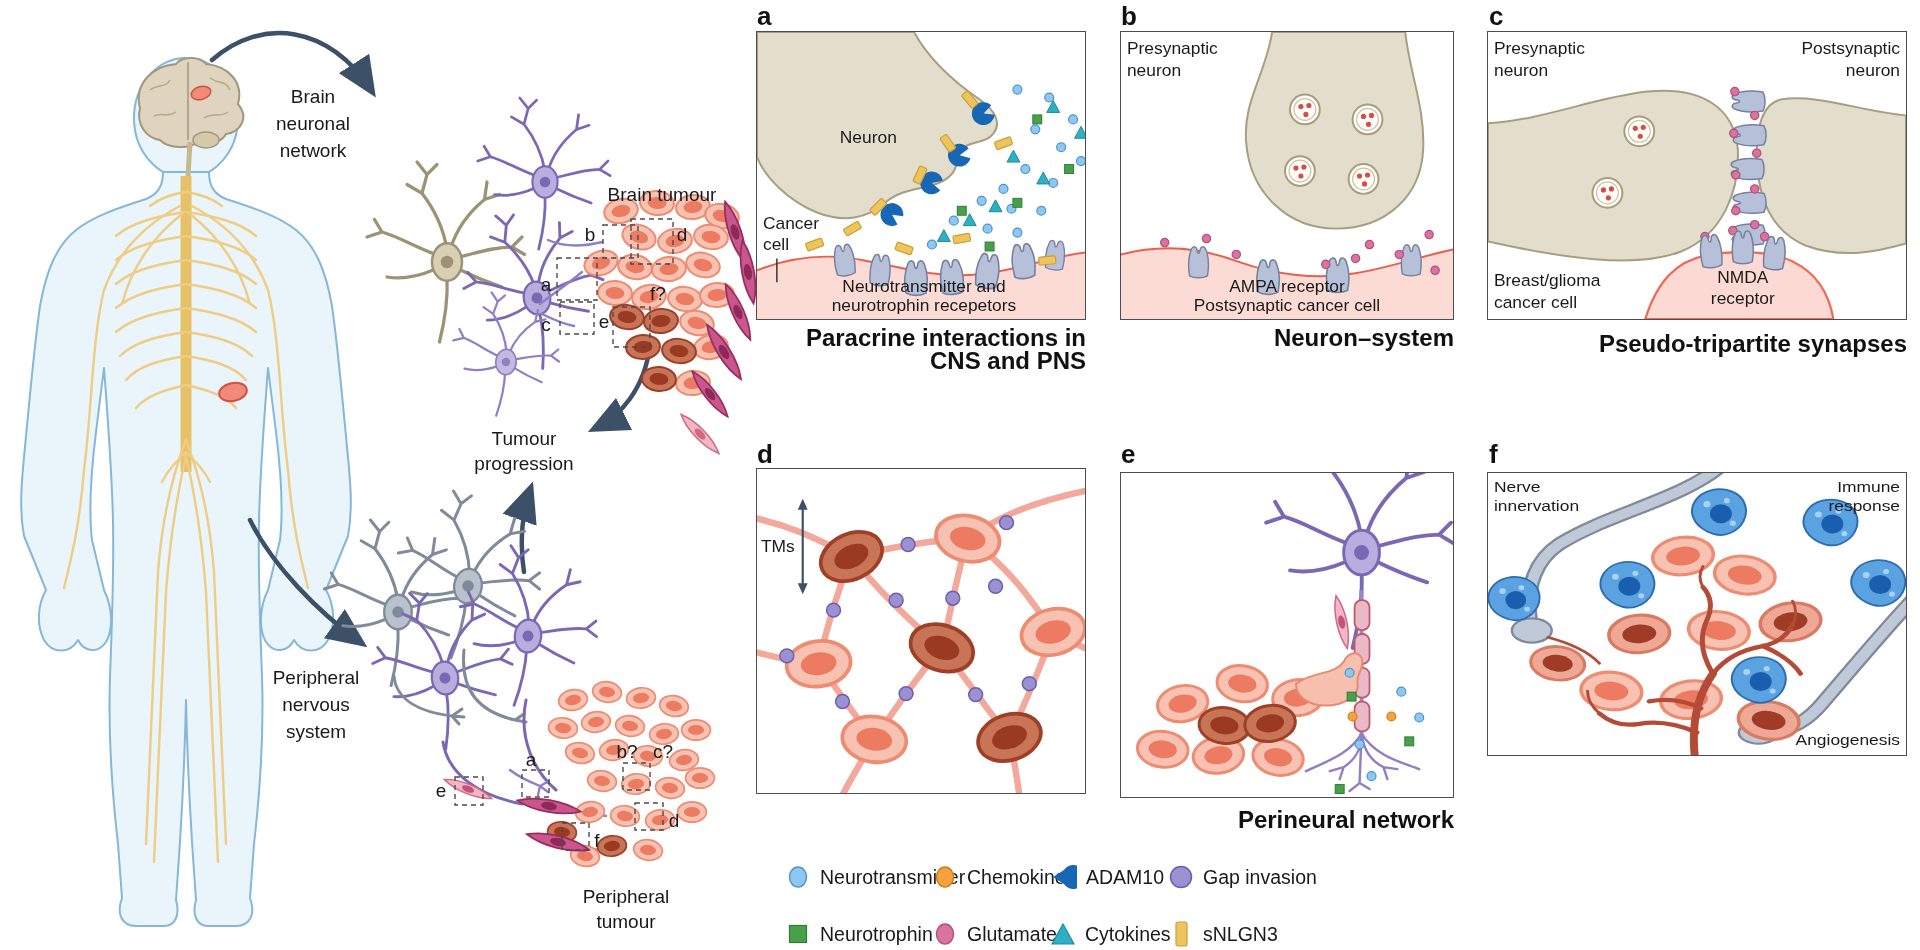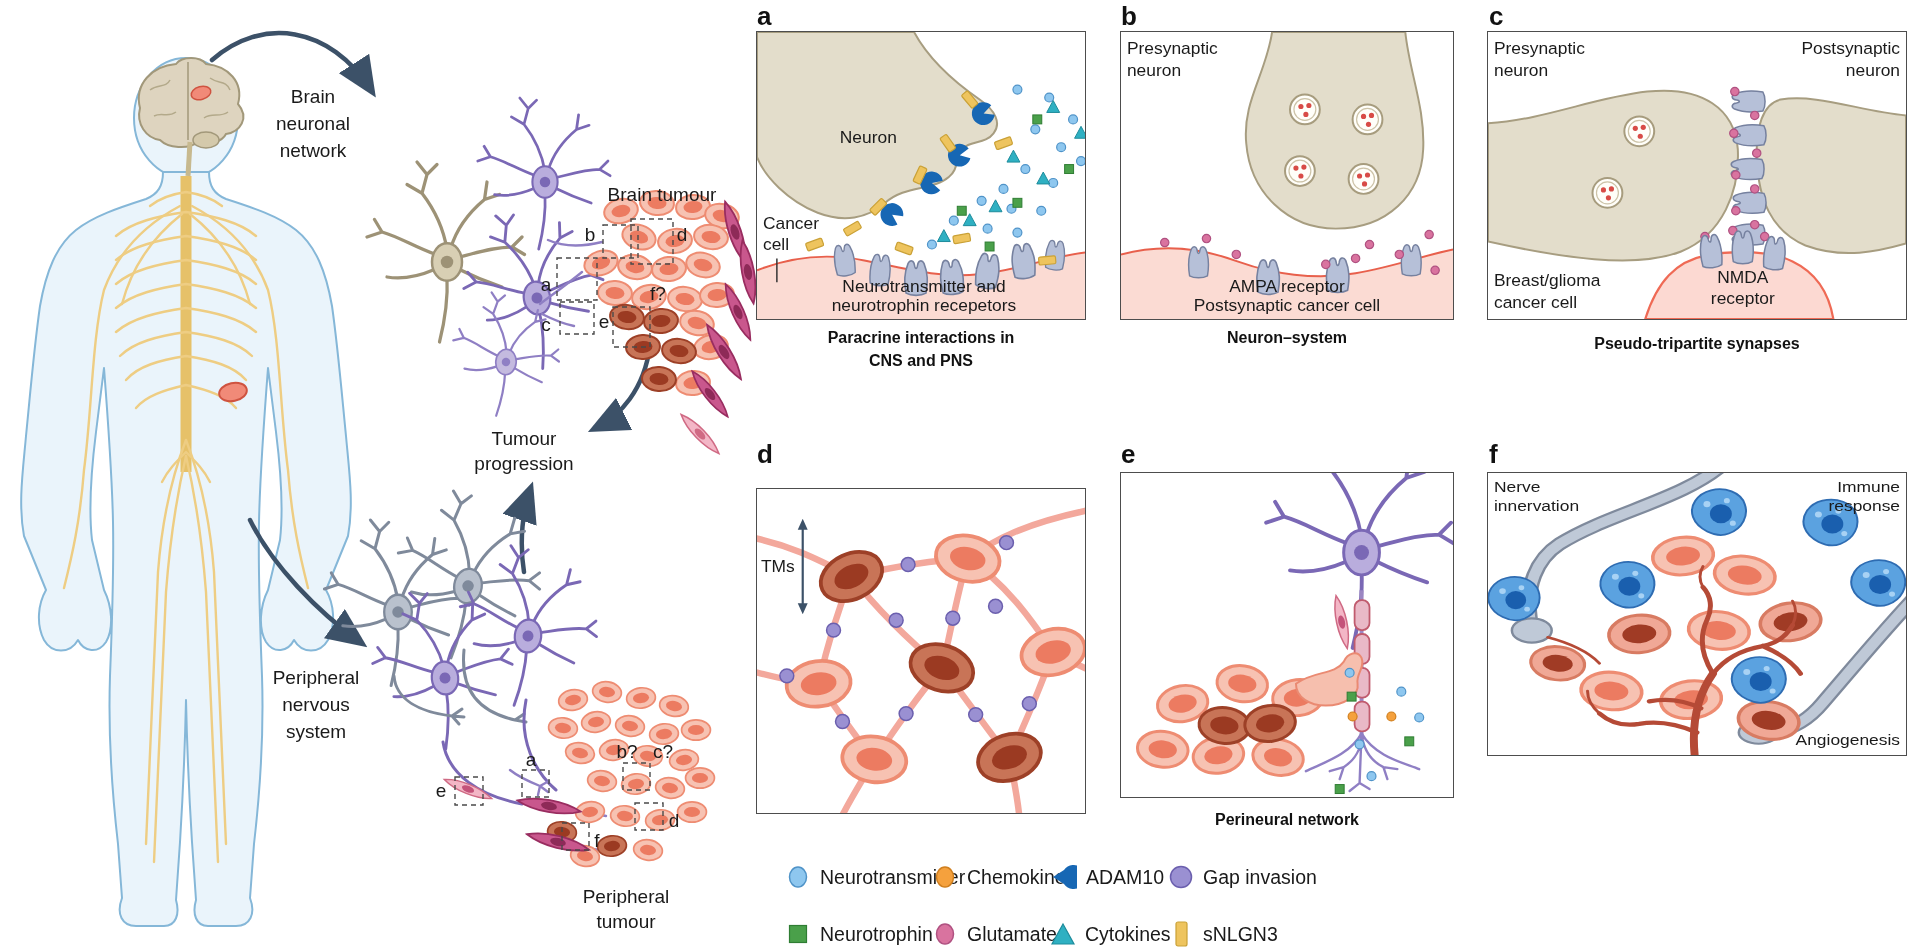--- a/index.html
+++ b/index.html
@@ -1,21 +1,21 @@
 <!DOCTYPE html>
 <html><head>
 <meta charset="utf-8">
 <style>
   html,body{margin:0;padding:0;background:#fff}
   .fig{position:relative;width:1920px;height:950px;background:#ffffff;
        font-family:"Liberation Sans",sans-serif;overflow:hidden}
   .panel{position:absolute;border:1.5px solid #4d4d4d;background:#fff;box-sizing:border-box}
   .panel svg{display:block;width:100%;height:100%}
   .letter{position:absolute;font-weight:bold;font-size:26px;color:#111;line-height:28px}
-  .caption{position:absolute;text-align:center;font-weight:bold;font-size:16px;line-height:23px;color:#111}
+  .caption{position:absolute;text-align:right;font-weight:bold;font-size:24px;line-height:23px;color:#111}
   .caption span{display:block}
   .leg{position:absolute;display:flex;align-items:center;gap:9px;font-size:19.5px;color:#1a1a1a;height:30px}
   .leg svg{flex:0 0 auto}
   svg text{font-family:"Liberation Sans",sans-serif;fill:#1a1a1a}
   .lbl{font-size:17.5px}
   .lblL{font-size:19px}
   .mk{font-size:19px}
   .db{fill:none;stroke:#4a4a4a;stroke-width:1.4;stroke-dasharray:5 4}
   .nerve{stroke:#eecd83;stroke-width:2.4;fill:none;stroke-linecap:round}
   .arrow{stroke:#3c5168;stroke-width:4.5;fill:none;stroke-linecap:round}
@@ -443,21 +443,21 @@
   <text class="lbl" x="6" y="44">neuron</text>
   <text class="lbl" x="414" y="22" text-anchor="end">Postsynaptic</text>
   <text class="lbl" x="414" y="44" text-anchor="end">neuron</text>
   <text class="lbl" x="256" y="253" text-anchor="middle">NMDA</text>
   <text class="lbl" x="256" y="274" text-anchor="middle">receptor</text>
   <text class="lbl" x="6" y="256">Breast/glioma</text>
   <text class="lbl" x="6" y="278">cancer cell</text>
 </svg>
 </div>
 
-<div class="panel" style="left:756px;top:488px;width:330px;height:326px">
+<div class="panel" style="left:756px;top:468px;width:330px;height:326px">
 <svg viewBox="0 0 330 326" preserveAspectRatio="none">
   <g>
     <path class="tube" d="M-10,48 C30,55 60,70 95,88 M95,88 C130,80 170,72 212,70 M212,70 C240,50 270,35 330,22 M212,70 C250,95 275,130 298,164 M95,88 C120,120 150,150 186,180 M212,70 C200,110 195,145 186,180 M95,88 C80,125 70,160 62,196 M62,196 C45,196 20,190 -10,182 M62,196 C80,220 95,245 118,272 M186,180 C160,210 140,240 118,272 M186,180 C210,210 230,240 254,270 M298,164 C285,200 270,235 254,270 M298,164 C315,174 330,180 340,185 M118,272 C105,295 95,310 85,330 M254,270 C258,290 262,310 264,330"></path>
   </g>
   <g>
     <use href="#cellD" transform="translate(95,88) scale(1.9) rotate(-25)"></use>
     <use href="#cellL" transform="translate(212,70) scale(1.9) rotate(12)"></use>
     <use href="#cellL" transform="translate(62,196) scale(1.9) rotate(-8)"></use>
     <use href="#cellD" transform="translate(186,180) scale(1.9) rotate(18)"></use>
     <use href="#cellL" transform="translate(298,164) scale(1.9) rotate(-14)"></use>

